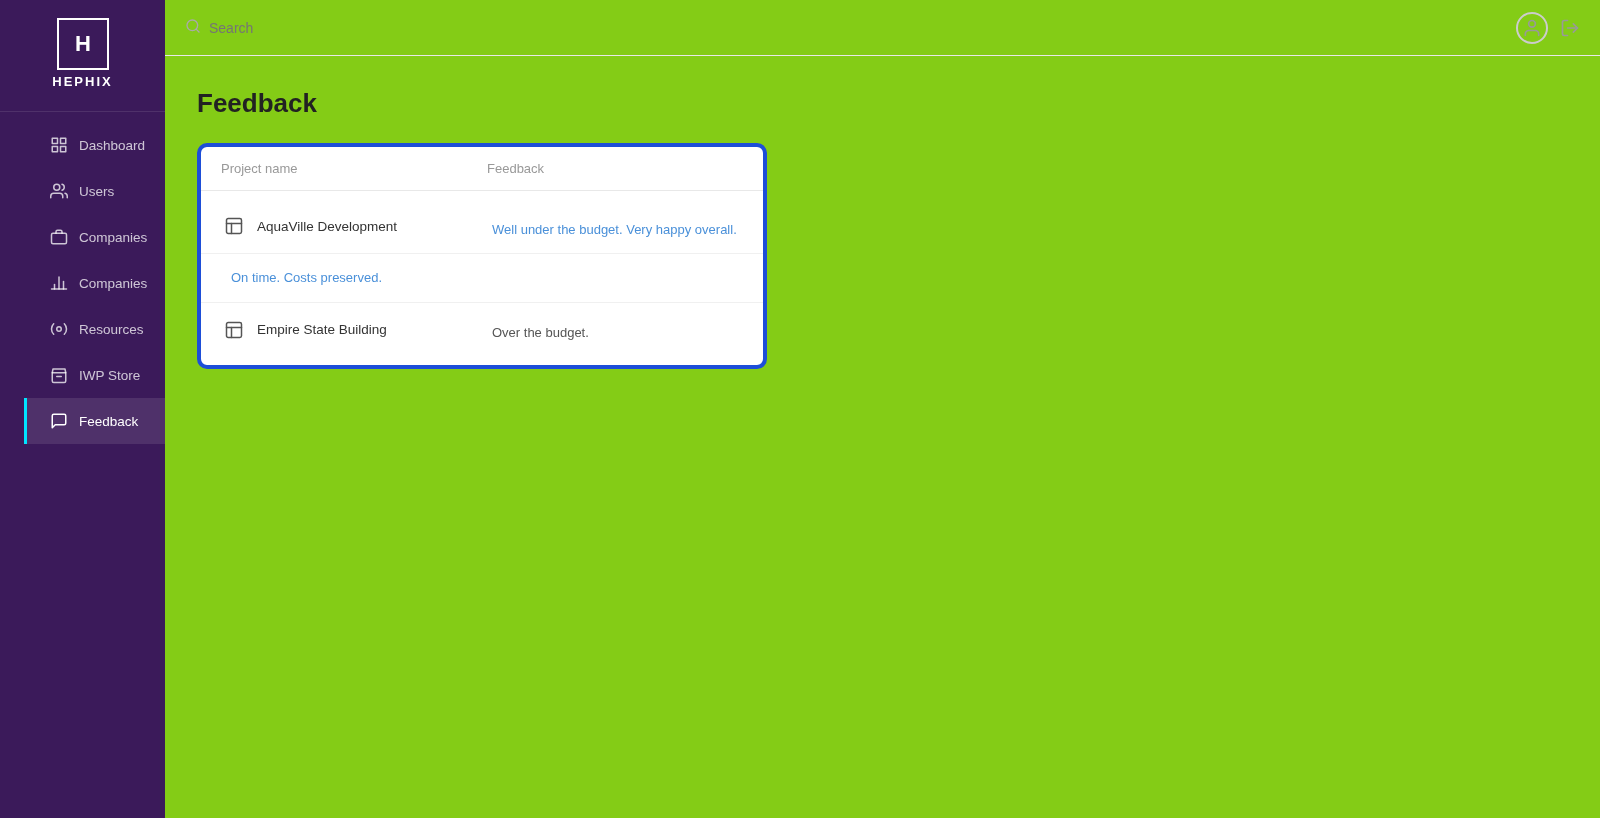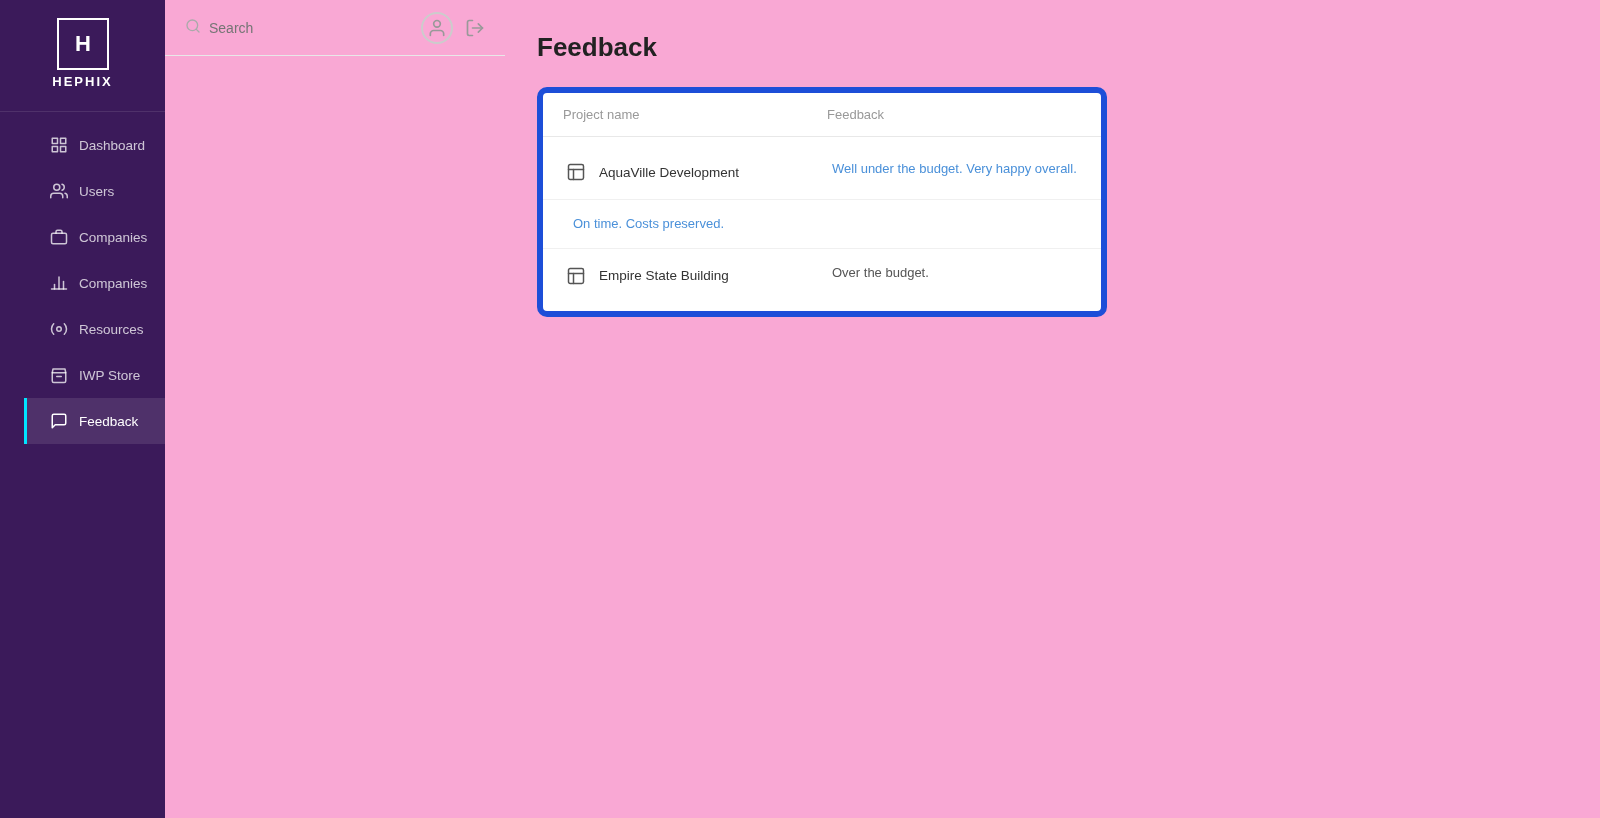--- a/index.html
+++ b/index.html
@@ -74,22 +74,22 @@
       display: flex;
       align-items: center;
       justify-content: center;
       flex-shrink: 0;
     }
 
     
     .main {
       flex: 1;
       display: flex;
-      flex-direction: row;
-      background: #f9a8d4;
+      flex-direction: column;
+      background: #84cc16;
       height: 100%;
       overflow: hidden;
     }
 
     
     .topbar {
       height: 56px;
       display: flex;
       align-items: center;
       padding: 0 20px;
@@ -148,21 +148,21 @@
     .page-title {
       font-size: 26px;
       font-weight: 700;
       color: #222;
       margin-bottom: 24px;
     }
 
     
     .table-card {
       background: #fff;
-      border: 6px solid #1d4ed8;
+      border: 4px solid #1d4ed8;
       border-radius: 10px;
       width: 570px;
       overflow: hidden;
     }
     .table-header {
       display: flex;
       padding: 14px 20px;
       border-bottom: 1px solid #e8e8e8;
     }
     .col-project {
@@ -175,21 +175,21 @@
       flex: 1;
       font-size: 13px;
       color: #999;
       font-weight: 500;
       text-align: left;
       padding-left: 10px;
     }
     .table-body { padding: 8px 0; }
     .table-row {
       display: flex;
-      align-items: flex-start;
+      align-items: flex-end;
       padding: 14px 20px;
       gap: 10px;
     }
     .table-row:not(:last-child) {
       border-bottom: 1px solid #f0f0f0;
     }
     .row-left {
       flex: 1;
       display: flex;
       align-items: center;

